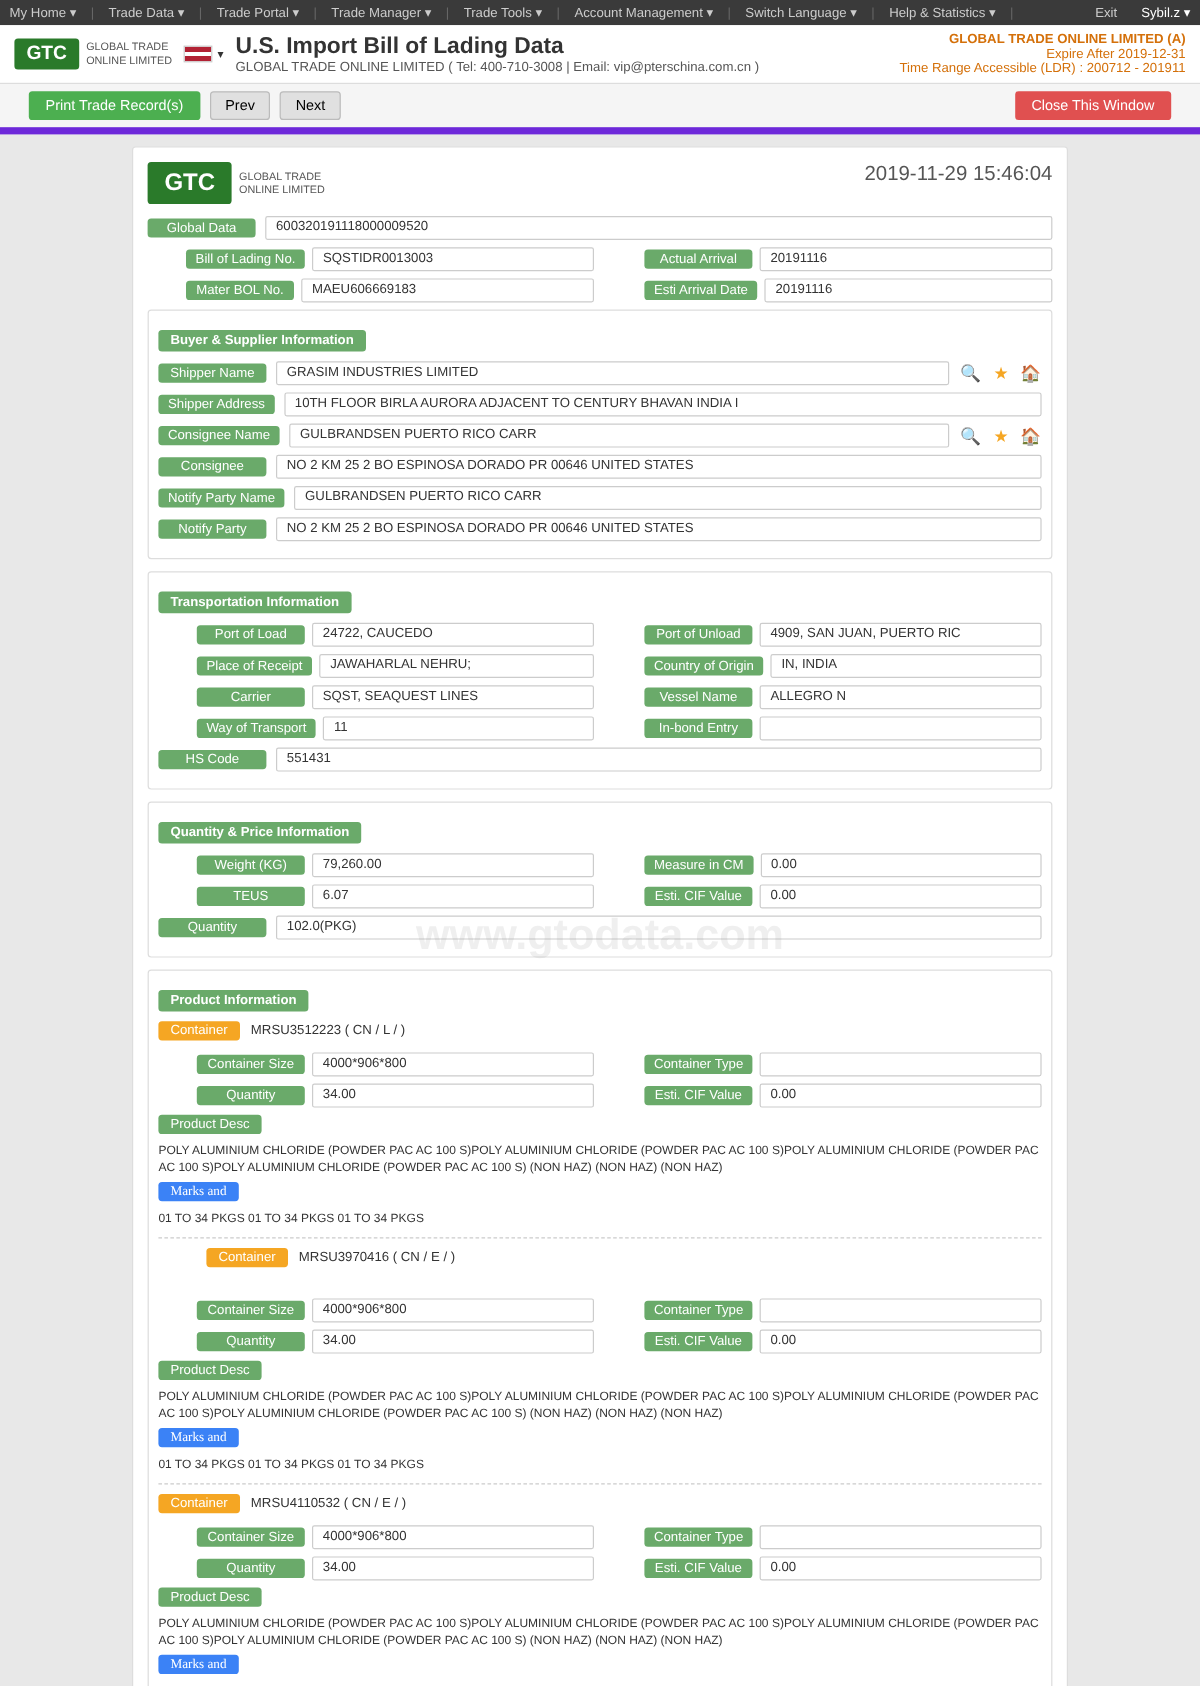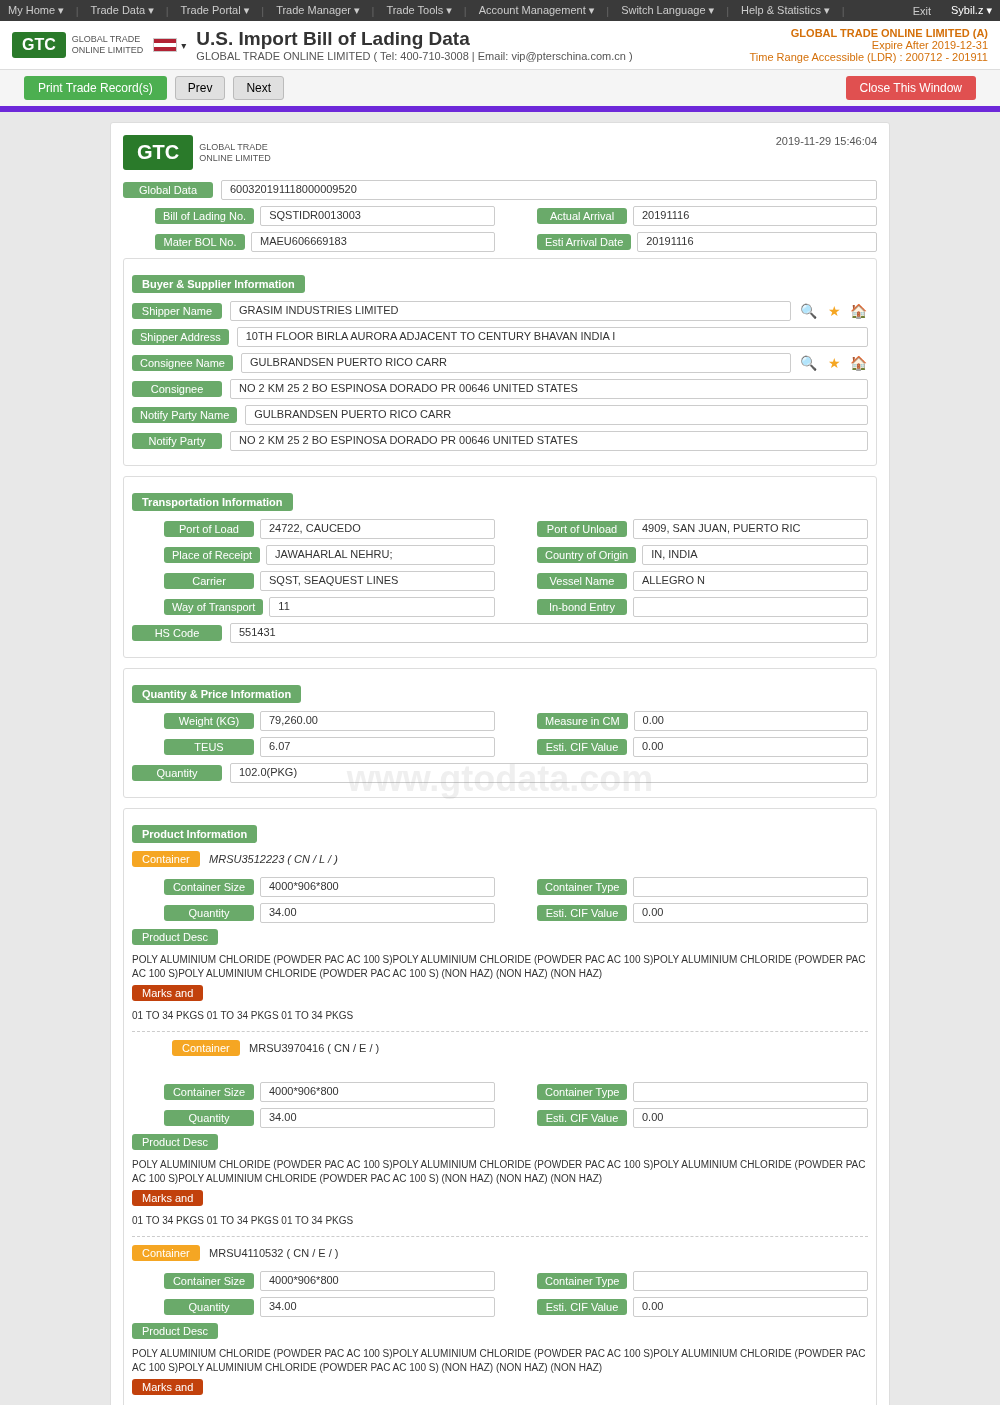--- a/index.html
+++ b/index.html
@@ -28,21 +28,21 @@
     .btn-close { background: #e05050; color: #fff; border: none; padding: 5px 14px; border-radius: 3px; cursor: pointer; font-size: 12px; margin-left: auto; }
 
     
     .main-content { padding: 10px; }
     .record-card { background: #fff; border: 1px solid #ddd; border-radius: 3px; padding: 12px; max-width: 780px; margin: 0 auto; position: relative; }
 
     
     .record-header { display: flex; justify-content: space-between; align-items: flex-start; margin-bottom: 10px; }
     .record-logo { display: flex; align-items: center; gap: 6px; }
     .record-logo-box { background: #2a7a2a; color: #fff; font-weight: bold; font-size: 16px; padding: 4px 10px; border-radius: 3px; }
-    .record-timestamp { font-size: 11px; color: #555; }
+    .record-timestamp { font-size: 17px; color: #555; }
 
     
     .section-header { background: #6aaa6a; color: #fff; padding: 3px 10px; border-radius: 3px; display: inline-block; font-size: 11px; font-weight: bold; margin-bottom: 8px; margin-top: 8px; }
 
     .global-data-row { display: flex; align-items: center; gap: 8px; margin-bottom: 6px; }
     .field-label { background: #6aaa6a; color: #fff; padding: 2px 8px; border-radius: 3px; font-size: 11px; white-space: nowrap; min-width: 90px; text-align: center; }
     .field-value { border: 1px solid #ccc; padding: 2px 8px; border-radius: 2px; font-size: 11px; flex: 1; min-height: 20px; }
 
     .two-col-row { display: flex; gap: 10px; margin-bottom: 6px; }
     .two-col-row .col { display: flex; align-items: center; gap: 6px; flex: 1; margin-left: 32px; }
@@ -56,21 +56,21 @@
     .icon-btn { cursor: pointer; color: #888; font-size: 14px; margin-left: 2px; }
     .icon-btn.star { color: #f5a623; }
     .icon-btn.home { color: #4a90d9; }
 
     
     .watermark { position: absolute; top: 50%; left: 50%; transform: translate(-50%, -50%); color: rgba(150,150,150,0.15); font-size: 36px; font-weight: bold; pointer-events: none; white-space: nowrap; }
 
     
     .container-label { background: #f5a623; color: #fff; padding: 2px 10px; border-radius: 3px; font-size: 11px; display: inline-block; margin-bottom: 6px; }
     .product-desc-label { background: #6aaa6a; color: #fff; padding: 2px 10px; border-radius: 3px; font-size: 11px; display: inline-block; margin-bottom: 4px; }
-    .marks-label { background: #c2410c; color: #fff; padding: 2px 10px; border-radius: 3px; font-size: 11px; display: inline-block; margin-bottom: 4px; }
+    .marks-label { background: #3b82f6; color: #fff; padding: 2px 10px; border-radius: 3px; font-size: 11px; display: inline-block; margin-bottom: 4px; font-family: Liberation Serif, serif; }
     .desc-text { font-size: 10px; color: #333; line-height: 1.4; margin-bottom: 4px; }
 
     .divider { border: none; border-top: 1px dashed #ccc; margin: 8px 0; }
 
     .nav-sep { color: #666; }
   </style>
 </head>
 <body>
 
 <div class="top-nav">
@@ -269,21 +269,21 @@
       </div>
     </div>
 
     <div class="section-box">
       <div class="section-header">Product Information</div>
 
       
       <div class="container-block">
         <div style="margin-bottom:4px;">
           <span class="container-label">Container</span>
-          <span style="font-size:11px;margin-left:6px;font-style:italic;">MRSU3512223 ( CN / L / )</span>
+          <span style="font-size:11px;margin-left:6px;">MRSU3512223 ( CN / L / )</span>
         </div>
         <div class="two-col-row">
           <div class="col">
             <span class="field-label">Container Size</span>
             <span class="field-value">4000*906*800</span>
           </div>
           <div class="col">
             <span class="field-label">Container Type</span>
             <span class="field-value"></span>
           </div>

